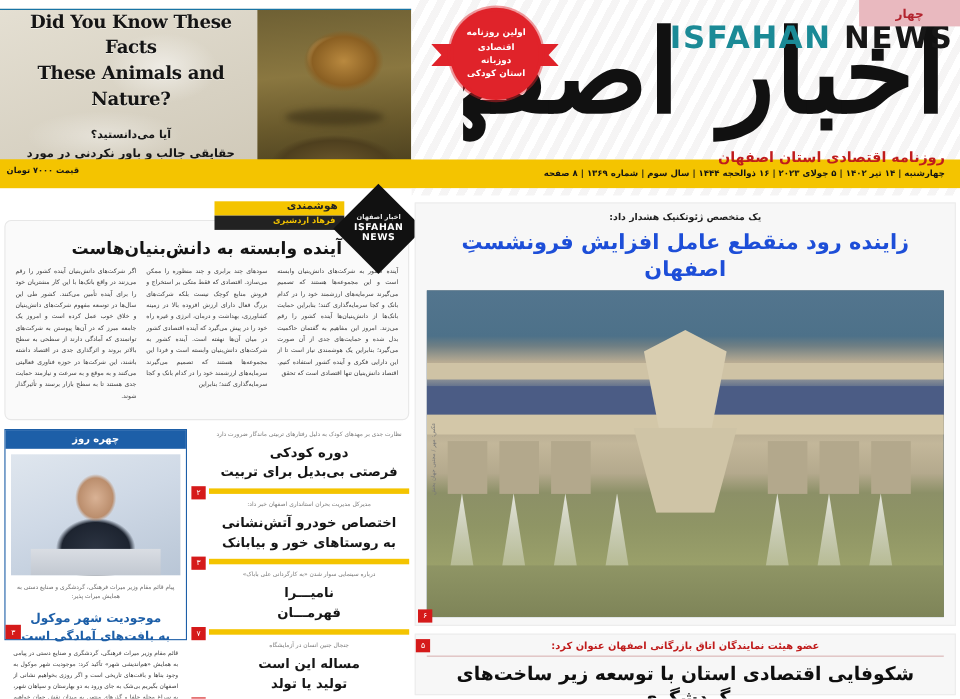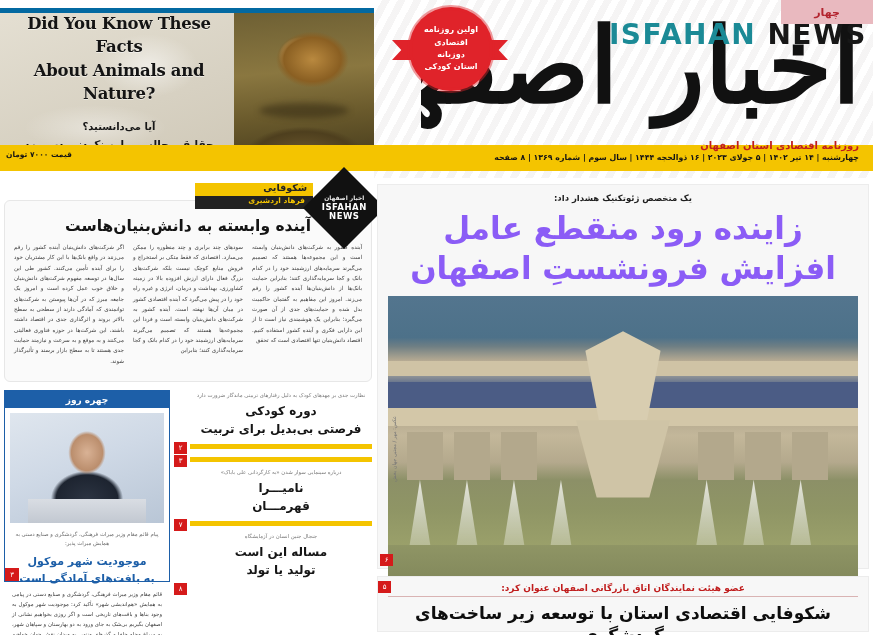--- a/index.html
+++ b/index.html
@@ -9,21 +9,21 @@
     font-family:"DejaVu Sans","Liberation Sans",sans-serif;
     color:#1a1a1a;position:relative;
   }
   .page{position:absolute;inset:0;background:#fff;}
 
   
   .topband{position:absolute;left:0;top:0;width:873px;height:178px;}
 
   
   .promo{position:absolute;left:0;top:8px;width:374px;height:155px;
-         background:#ded9cd;overflow:hidden;border-top:5px solid #0369a1;}
+         background:#ded9cd;overflow:hidden;border-top:1px solid #0369a1;}
   .promo-photo{position:absolute;right:0;top:0;width:140px;height:155px;
      background:
        radial-gradient(ellipse 52px 40px at 56% 30%, #b9893f 0%, #8a5f22 55%, transparent 70%),
        radial-gradient(ellipse 30px 26px at 48% 28%, #e6d5b0 0%, #c7a568 60%, transparent 75%),
        radial-gradient(ellipse 70px 34px at 50% 92%, #6e5a2e 0%, #4e3f1e 70%, transparent 85%),
        linear-gradient(175deg,#6e6034 0%,#8a7740 38%,#6a5a2c 65%,#43391b 100%);}
   .promo-photo:after{content:"";position:absolute;left:18%;top:58%;width:64%;height:10%;
        background:rgba(40,32,14,.45);border-radius:50%;filter:blur(3px);}
   .promo-ghost{position:absolute;left:0;top:0;width:238px;height:155px;
        background:
@@ -60,21 +60,21 @@
   .rosette .ribbon{position:absolute;left:-12px;top:34px;width:116px;height:20px;background:#e0232a;
      clip-path:polygon(0 0,100% 0,92% 50%,100% 100%,0 100%,8% 50%);}
   .rosette .disc{position:absolute;left:8px;top:4px;width:78px;height:78px;border-radius:50%;
      background:#e0232a;
      box-shadow:0 0 0 3px #e0232a, 0 0 0 5px rgba(224,35,42,.45);
      display:flex;flex-direction:column;align-items:center;justify-content:center;
      color:#fff;font-size:8px;font-weight:700;line-height:1.55;text-align:center;}
   .yellowbar{position:absolute;left:0;bottom:7px;width:873px;height:26px;background:#f4c400;}
   .yellow-left{position:absolute;left:0;bottom:7px;width:374px;height:26px;background:#f4c400;}
   .price{position:absolute;left:6px;bottom:12px;font-size:7.5px;font-weight:700;color:#141414;}
-  .tagline{position:absolute;right:14px;bottom:20px;font-size:10px;font-weight:700;color:#c01c1c;}
+  .tagline{position:absolute;right:14px;bottom:20px;font-size:13px;font-weight:700;color:#c01c1c;}
   .dateline{position:absolute;right:14px;bottom:9px;font-size:7.8px;font-weight:700;color:#141414;
      letter-spacing:.1px;}
 
   
   .main{position:absolute;left:0;top:178px;width:873px;height:457px;background:#fff;}
 
   
   .edit{position:absolute;left:4px;top:22px;width:368px;height:182px;background:#fafafa;
         border:1px solid #e7e7e7;border-radius:6px;box-sizing:border-box;padding:8px 9px;}
   .edit-flag{position:absolute;left:190px;top:-18px;width:118px;height:30px;}
@@ -118,21 +118,21 @@
   .nl-h{font-size:12px;font-weight:700;color:#161616;text-align:center;line-height:1.52;}
   .nl-sep{position:relative;height:9px;margin:4px 0 3px;}
   .nl-sep .bar{position:absolute;right:0;left:16px;top:2px;height:5px;background:#f4c400;}
   .nl-sep .num{position:absolute;left:0;top:0;width:13px;height:12px;background:#d51a1a;color:#fff;
       font-size:7px;display:flex;align-items:center;justify-content:center;}
 
   
   .lead{position:absolute;left:377px;top:6px;width:492px;height:385px;background:#f7f7f7;
       border:1px solid #ececec;box-sizing:border-box;padding:8px 10px 6px;}
   .lead-kicker{font-size:8.5px;font-weight:700;color:#1e1e1e;text-align:center;margin-bottom:5px;}
-  .lead-h{font-size:31px;font-weight:700;color:#8b5cf6;text-align:center;line-height:1.3;
+  .lead-h{font-size:19px;font-weight:700;color:#1d4ed8;text-align:center;line-height:1.3;
       margin-bottom:7px;}
   .lead-figure{position:relative;height:297px;background:#2e4d63;overflow:hidden;}
   .bridge{position:absolute;inset:0;
      background:linear-gradient(180deg,#53758e 0%,#4d7189 14%,#6f7f84 17%,#b9ac93 22%,#9fa09b 26%,
                 #5a6a8a 30%,#51618a 36%,#b3a88e 40%,#c3b79a 47%,#b4a98d 56%,
                 #8c9067 62%,#8f9565 72%,#9aa06a 84%,#8e9463 100%);}
   .deck1{position:absolute;left:0;right:0;top:24%;height:5%;background:#cfc3a5;}
   .deck2{position:absolute;left:0;right:0;top:38%;height:6%;background:#d3c7a8;}
   .chan{position:absolute;left:0;right:0;top:29%;height:9%;background:#4b5c85;}
   .arch{position:absolute;bottom:0;width:7.6%;height:38%;
@@ -165,21 +165,21 @@
 <div class="page">
 
   <div class="topband">
 
     <div class="promo">
       <div class="promo-ghost"></div>
       <div class="promo-photo"></div>
       <div class="promo-txt">
         <div class="promo-en">
           <div>Did You Know These Facts</div>
-          <div>About Animals and Nature?</div>
+          <div>These Animals and Nature?</div>
         </div>
         <div class="promo-rule"></div>
         <div class="promo-fa1">آیا می‌دانستید؟</div>
         <div class="promo-fa2">حقایقی جالب و باور نکردنی در مورد حیوانات و طبیعت</div>
       </div>
       <div class="promo-pagebadge">۵</div>
     </div>
 
     <div class="mast">
       <div class="mast-stripes"></div>
@@ -209,21 +209,21 @@
       <div class="dateline">چهارشنبه | ۱۴ تیر ۱۴۰۲ | ۵ جولای ۲۰۲۳ | ۱۶ ذوالحجه ۱۴۴۴ | سال سوم | شماره ۱۳۶۹ | ۸ صفحه</div>
     </div>
   </div>
 
   <div class="main">
 
     <div class="edit">
       <div class="edit-flag">
         <div class="y"></div>
         <div class="b"></div>
-        <div class="lab">شکوفایی</div>
+        <div class="lab">هوشمندی</div>
         <div class="auth">فرهاد اردشیری</div>
       </div>
       <div class="edit-logo">
         <div class="inner">
           <span class="sig">اخبار اصفهان</span>
           <span>ISFAHAN</span><br>
           <span>NEWS</span>
         </div>
       </div>
       <div class="edit-h">آینده وابسته به دانش‌بنیان‌هاست</div>
@@ -251,20 +251,25 @@
       <div class="nl-item">
         <div class="nl-kicker">نظارت جدی بر مهدهای کودک به دلیل رفتارهای تربیتی ماندگار ضرورت دارد</div>
         <div class="nl-h">دوره کودکی</div>
         <div class="nl-h">فرصتی بی‌بدیل برای تربیت</div>
       </div>
       <div class="nl-sep">
         <div class="bar"></div>
         <div class="num">۲</div>
       </div>
 
+      <div class="nl-item">
+        <div class="nl-kicker">مدیرکل مدیریت بحران استانداری اصفهان خبر داد:</div>
+        <div class="nl-h">اختصاص خودرو آتش‌نشانی</div>
+        <div class="nl-h">به روستاهای خور و بیابانک</div>
+      </div>
       <div class="nl-sep">
         <div class="bar"></div>
         <div class="num">۳</div>
       </div>
 
       <div class="nl-item">
         <div class="nl-kicker">درباره سینمایی سوار شدن «به کارگردانی علی باباک»</div>
         <div class="nl-h">نامیـــرا</div>
         <div class="nl-h">قهرمـــان</div>
       </div>

